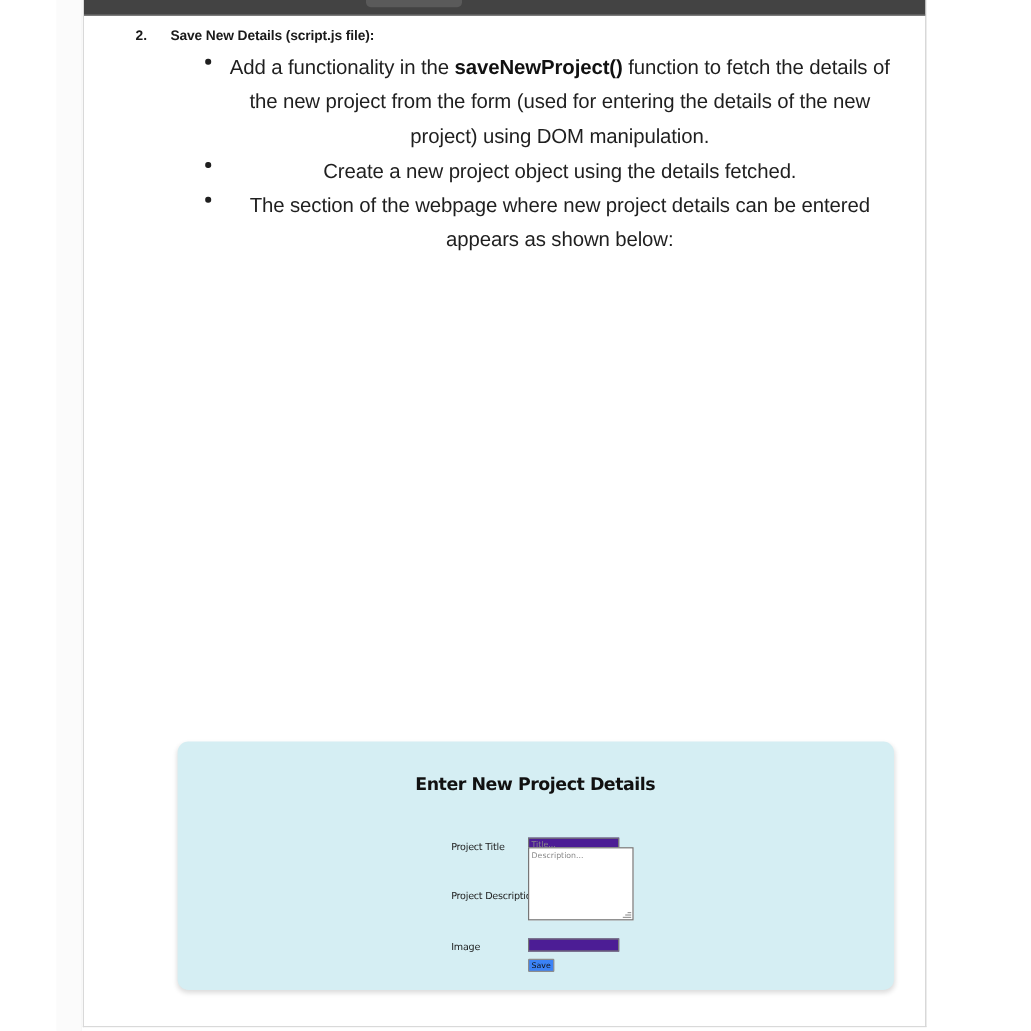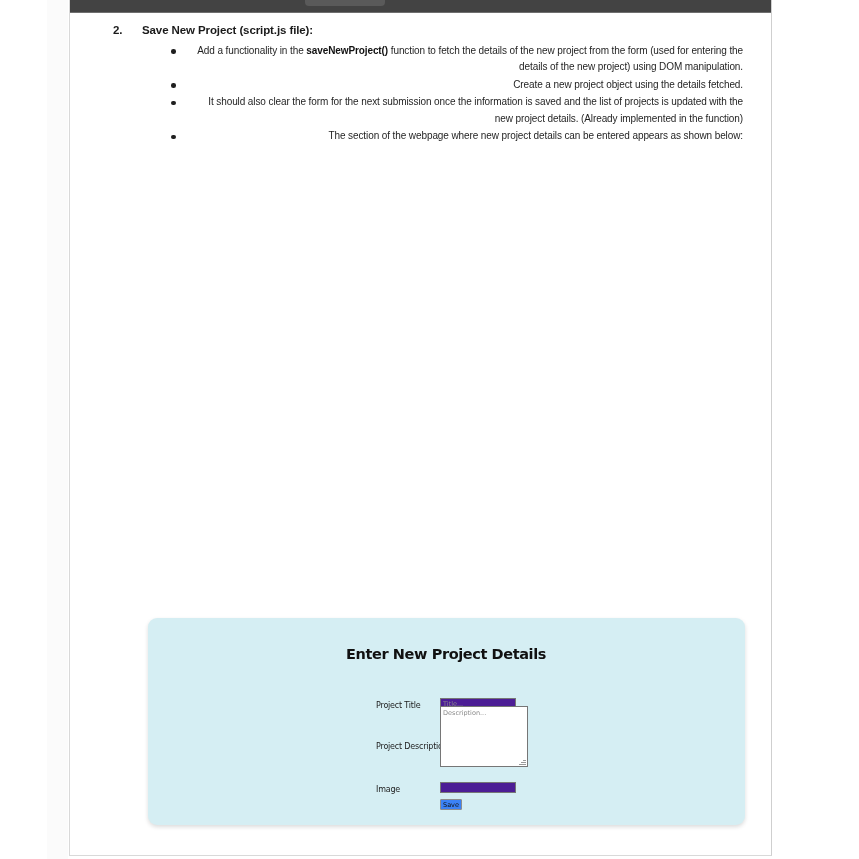--- a/index.html
+++ b/index.html
@@ -115,25 +115,25 @@
   ul.bullets {
     list-style: none;
     margin: 4px 0 0 0;
     padding: 0;
   }
   ul.bullets > li {
     position: relative;
     padding-left: 120px;
     padding-right: 30px;
     margin-bottom: 0.5px;
-    font-size: 10px;
+    font-size: 17px;
     color: #1f1f1f;
     line-height: 1.68;
     letter-spacing: -0.1px;
-    text-align: right;
+    text-align: center;
   }
   ul.bullets > li .dot {
     position: absolute;
     left: 101px;
     top: 6.5px;
     width: 4.5px;
     height: 4.5px;
     border-radius: 50%;
     background: #1f1f1f;
   }
@@ -279,27 +279,26 @@
   <div class="page">
 
     <div class="toolbar">
       <div class="toolbar-pill"></div>
     </div>
 
     <div class="content">
 
       <div class="numbered-item">
         <span class="num">2.</span>
-        <span class="num-text">Save New Project (script.js file):</span>
+        <span class="num-text">Save New Details (script.js file):</span>
       </div>
 
       <ul class="bullets" id="bullet-list">
           <li><span class="dot"></span><span>Add a functionality in the </span><b>saveNewProject()</b><span> function to fetch the details of the new project from the form (used for entering the details of the new project) using DOM manipulation.</span></li>
           <li><span class="dot"></span><span>Create a new project object using the details fetched.</span></li>
-          <li><span class="dot"></span><span>It should also clear the form for the next submission once the information is saved and the list of projects is updated with the new project details. (Already implemented in the function)</span></li>
           <li><span class="dot"></span><span>The section of the webpage where new project details can be entered appears as shown below:</span></li>
         </ul>
 
     </div>
 
     <div class="form-panel">
       <div class="form-inner">
 
         <div class="form-title">Enter New Project Details</div>
 

